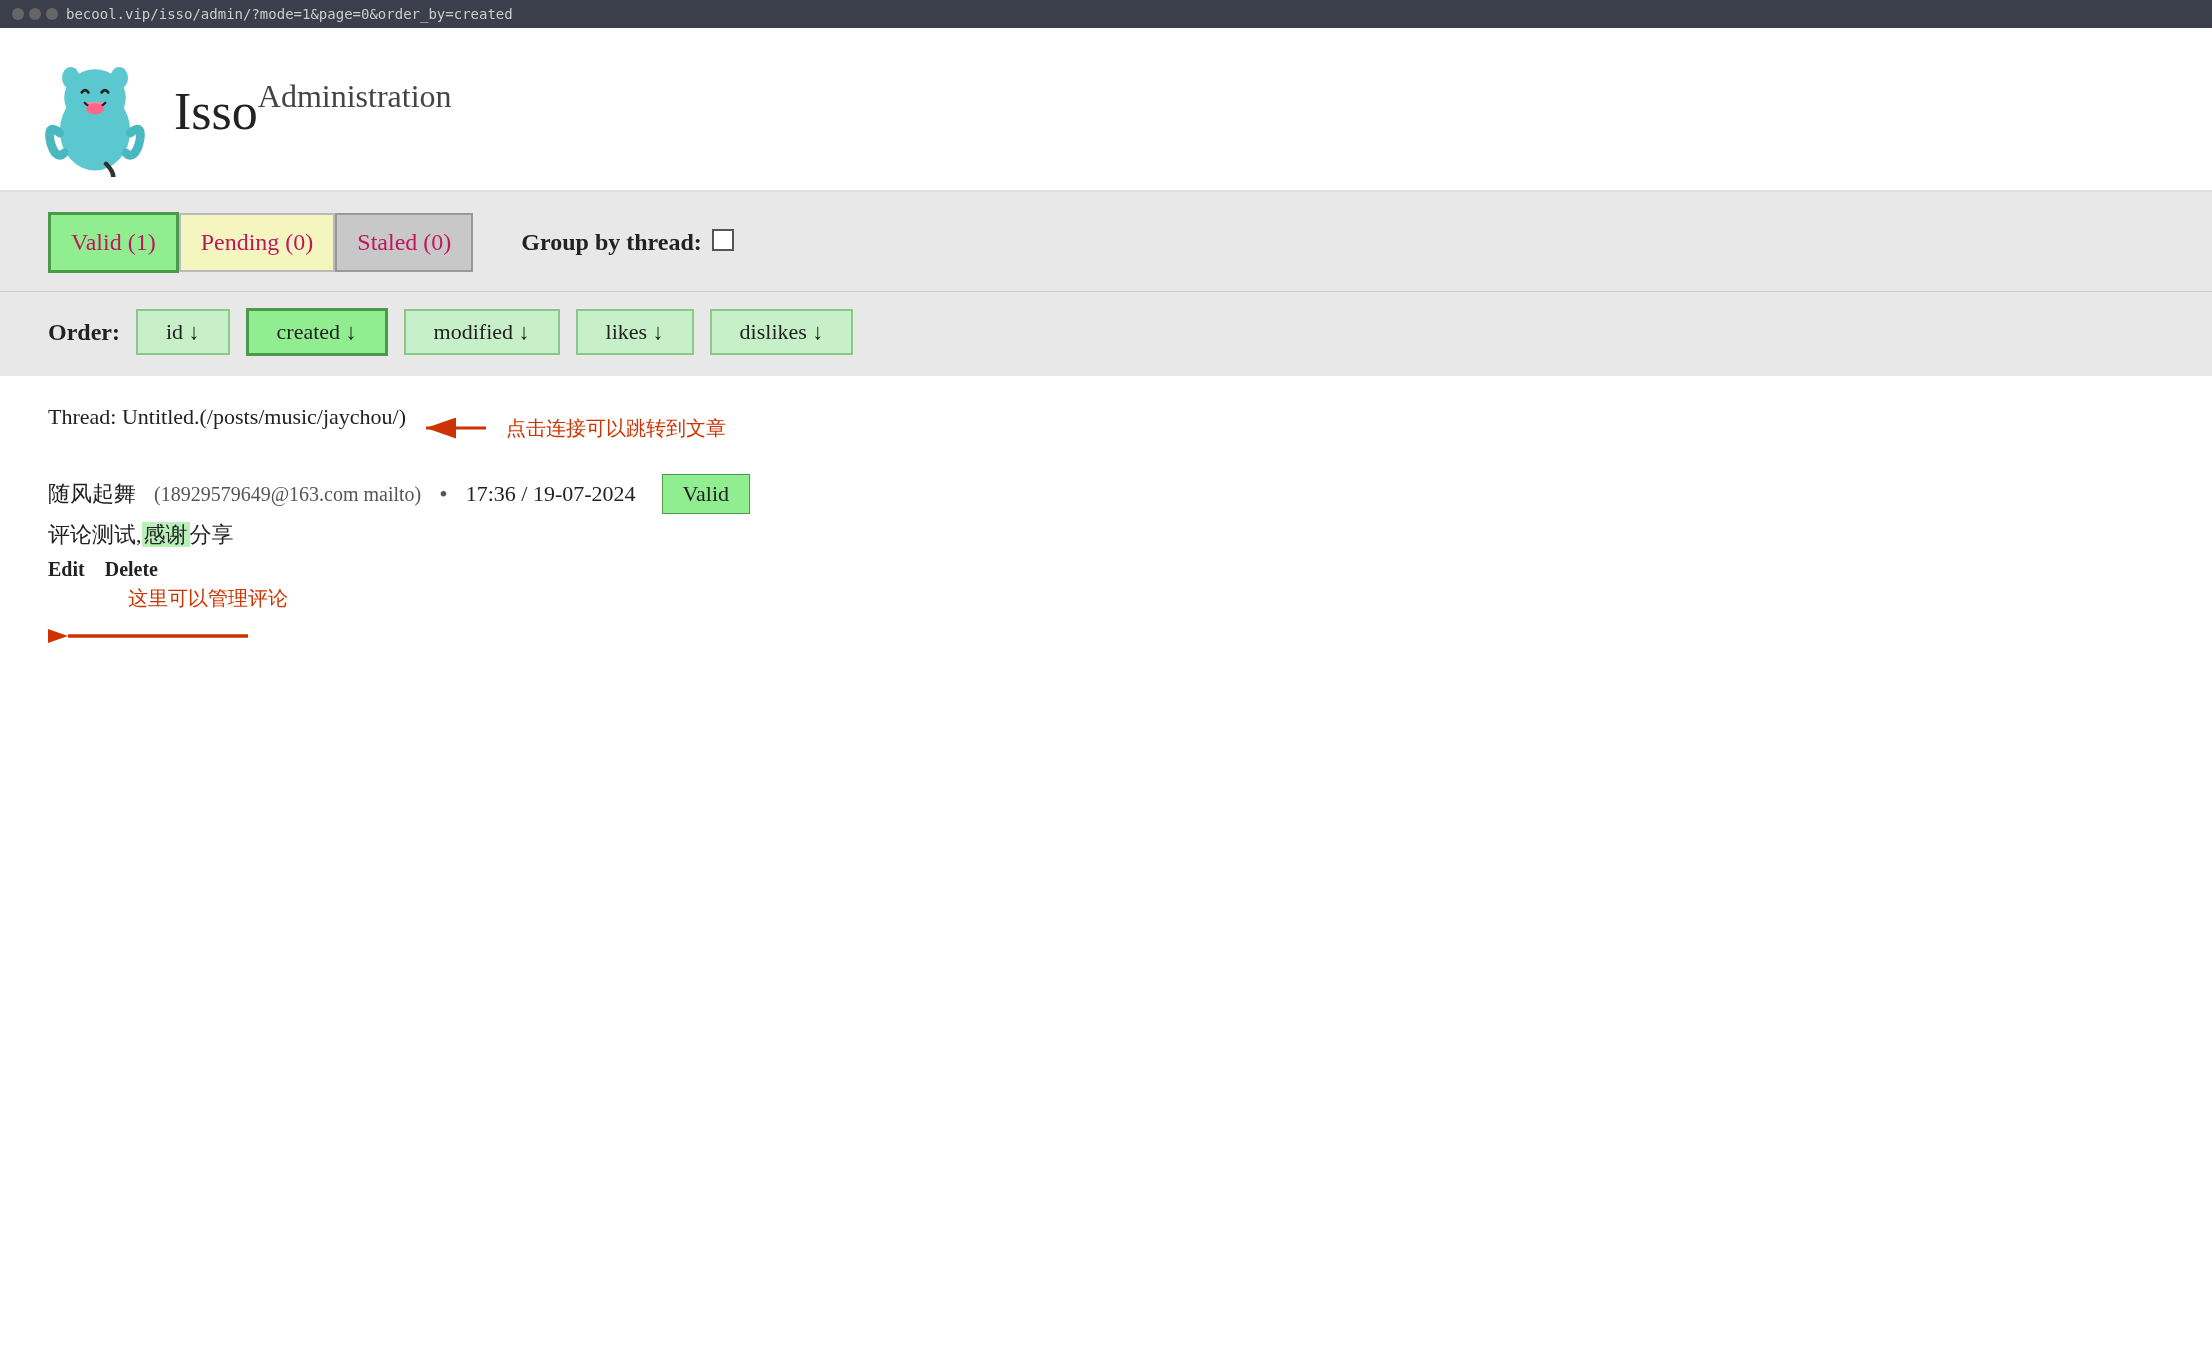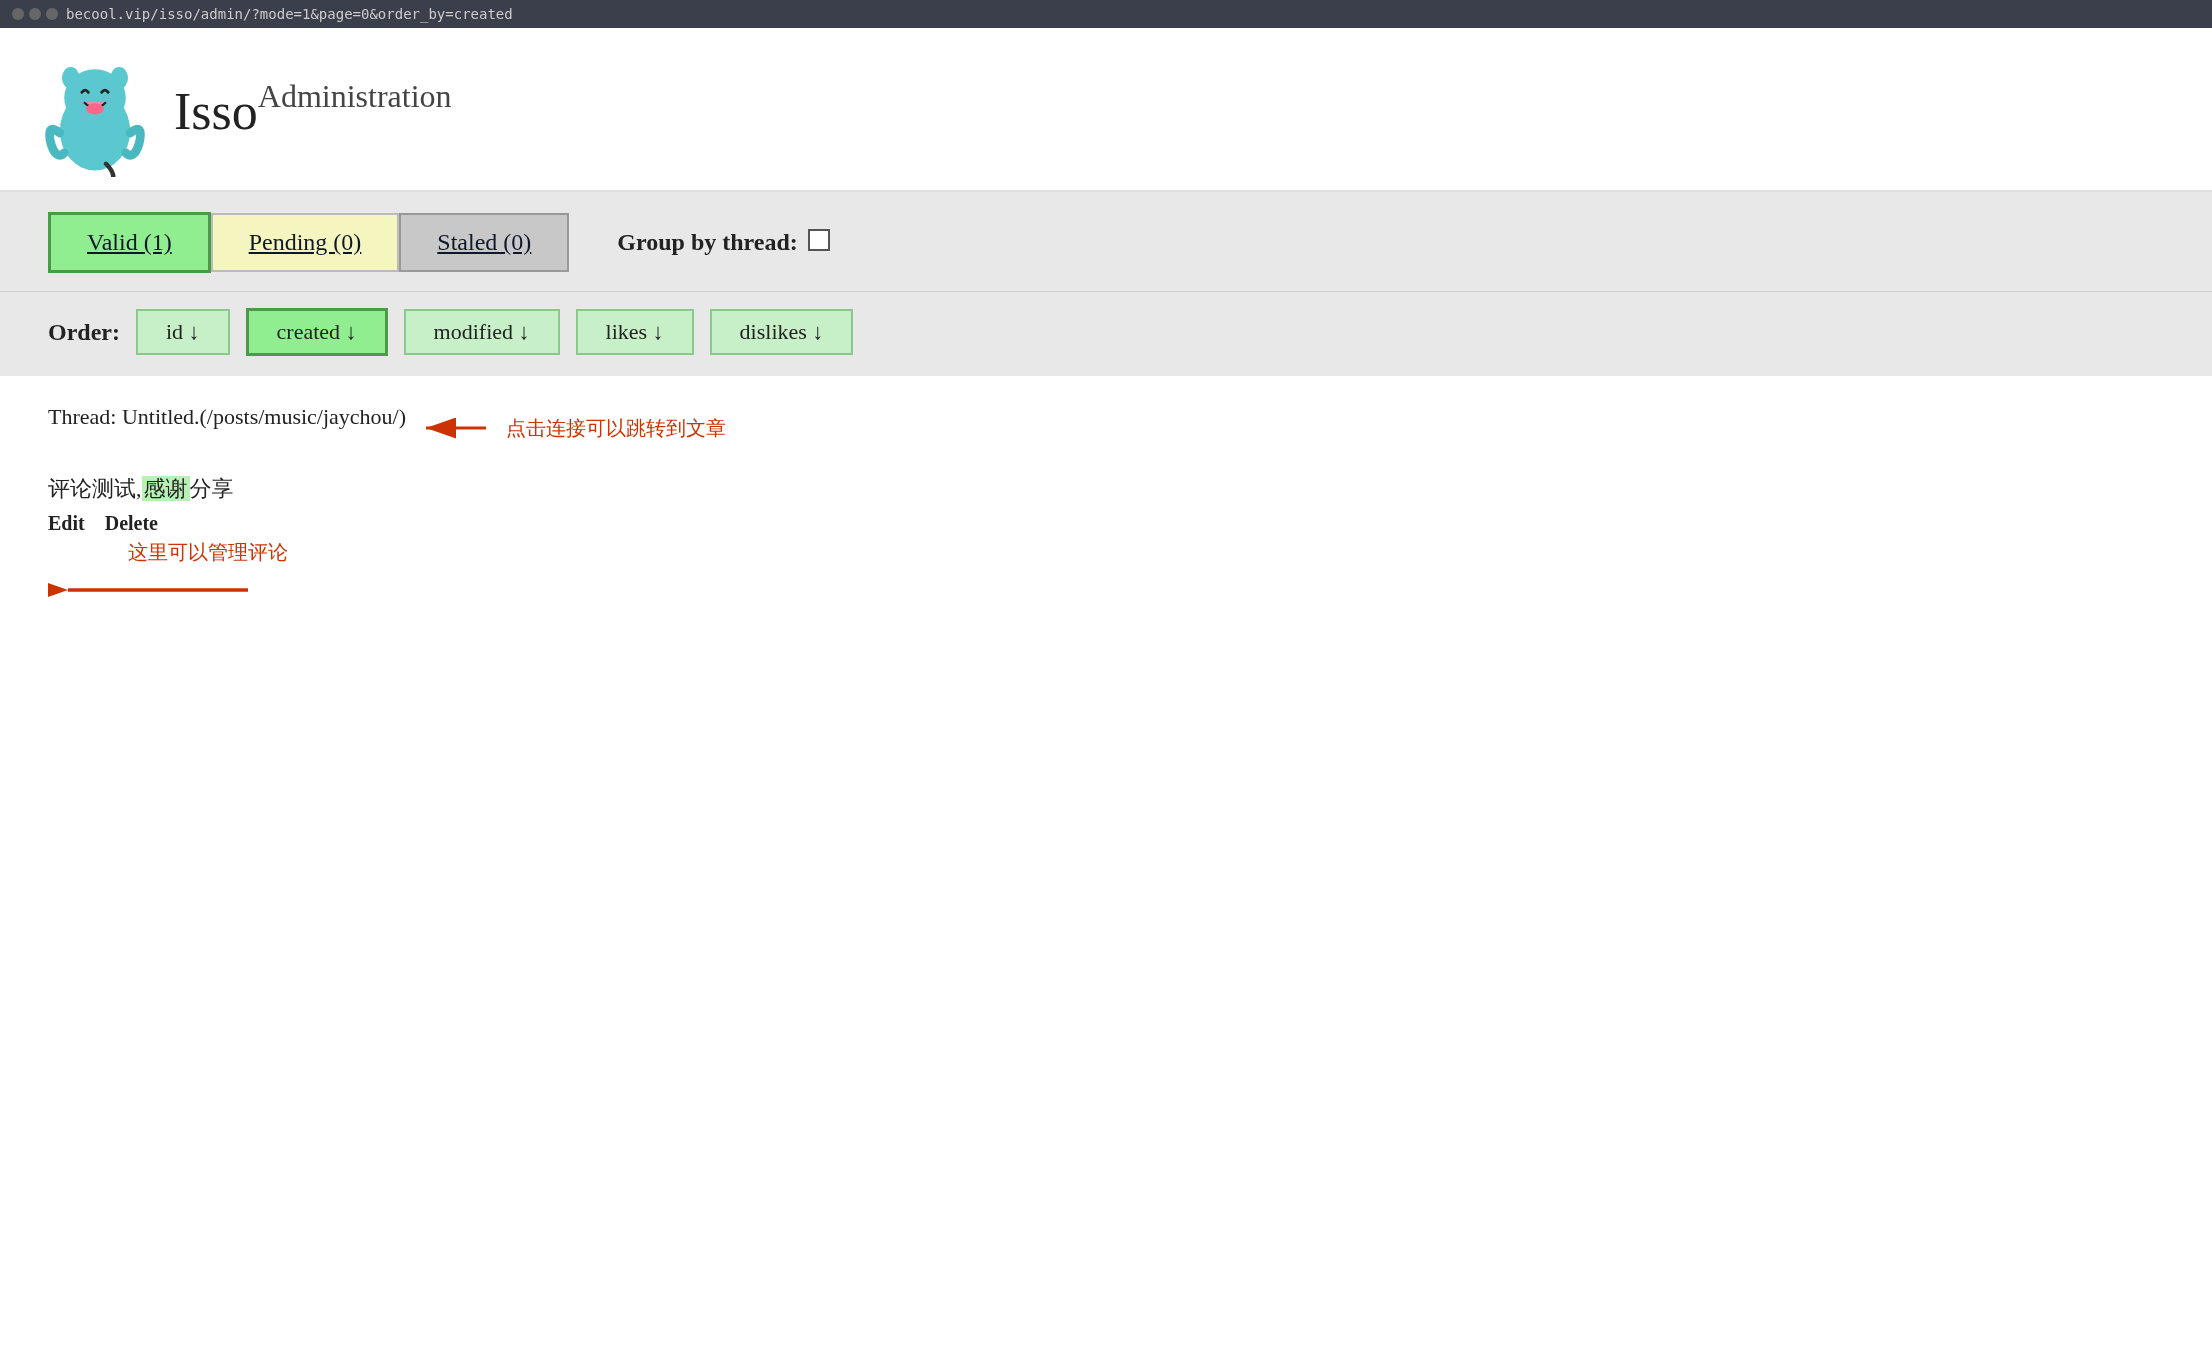--- a/index.html
+++ b/index.html
@@ -67,29 +67,28 @@
       padding: 20px 48px 18px 48px;
       border-bottom: 1px solid #ccc;
     }
     .tab-row {
       display: flex;
       align-items: center;
       gap: 0;
       margin-bottom: 0;
     }
     .tab-btn {
-      padding: 14px 36px;
+      padding: 14px 20px;
       font-size: 24px;
       font-family: Georgia, serif;
       border: 2px solid #aaa;
       cursor: pointer;
       font-weight: 400;
       background: #f5f5c0;
-      color: #0f172a;
-      text-decoration: underline;
+      color: #be185d;
     }
     .tab-btn.active-green {
       background: #90ee90;
       border-color: #4a9a4a;
       border-width: 3px;
     }
     .tab-btn.pending {
       background: #f5f5c0;
       border-color: #bbb;
     }
@@ -320,20 +319,27 @@
             <polygon points="0 0, 10 3.5, 0 7" fill="#cc3300"></polygon>
           </marker>
         </defs>
         <path d="M 70 18 L 10 18" stroke="#cc3300" stroke-width="3" marker-end="url(#arrowhead)" fill="none"></path>
       </svg>
       <span class="annotation-text">点击连接可以跳转到文章</span>
     </div>
   </div>
 
   <div class="comment-card">
+    <div class="comment-meta">
+      <span class="comment-author">随风起舞</span>
+      <span class="comment-email">(18929579649@163.com mailto)</span>
+      <span class="bullet">•</span>
+      <span class="comment-time">17:36 / 19-07-2024</span>
+      <span class="valid-badge">Valid</span>
+    </div>
     <div class="comment-body">
       <span>评论测试,</span><span class="highlight-text">感谢</span><span>分享</span>
     </div>
     <div class="comment-actions">
       <a class="action-link">Edit</a>
       <a class="action-link">Delete</a>
     </div>
 
     <div style="display:flex; align-items:center; gap:0; margin-top: 4px;">
       <span class="annotation-text-below">这里可以管理评论</span>

